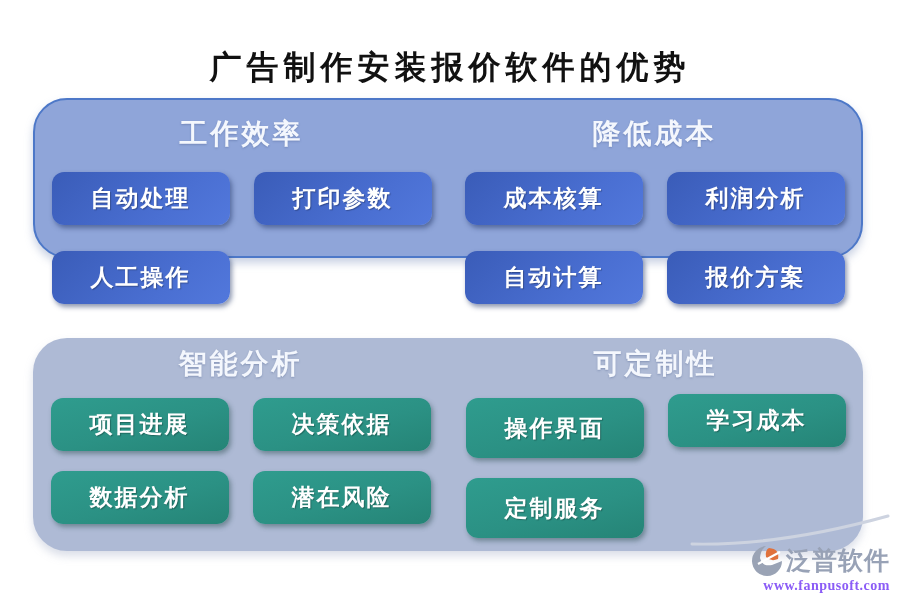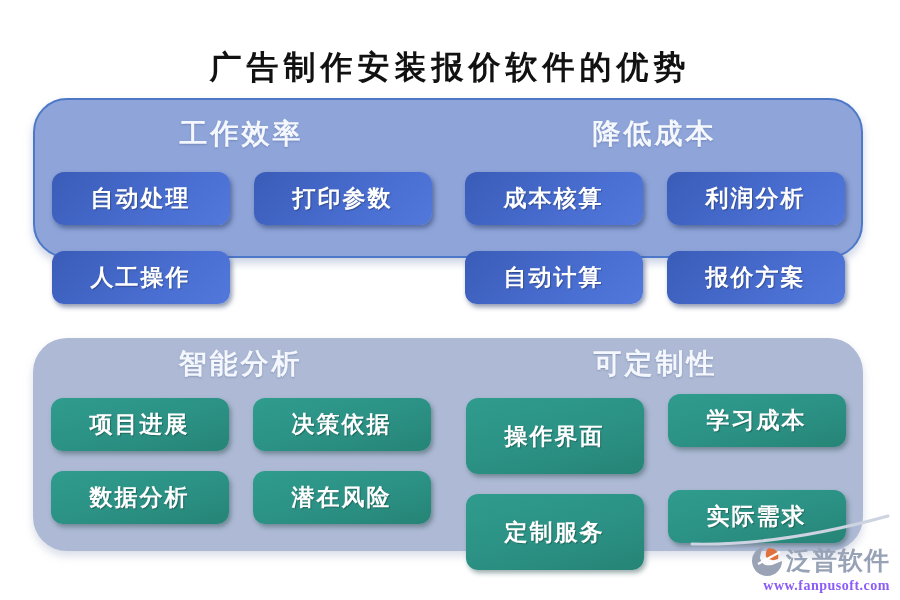--- a/index.html
+++ b/index.html
@@ -42,21 +42,21 @@
   }
   .btn-blue{
     background:linear-gradient(135deg,#3a5cb8 0%,#4a6fd2 65%,#5278dc 100%);
     box-shadow:2px 3px 5px rgba(25,45,95,.50);
   }
   .btn-teal{
     background:linear-gradient(165deg,#2f9c8e 0%,#2b9184 55%,#258476 100%);
     box-shadow:2px 3px 5px rgba(35,70,70,.45);
   }
   
-  .tall{height:76px;}
+  .tall{height:60px;}
   .up{transform:translateY(-4px);}
   .logo{
     position:absolute;right:10px;bottom:6px;width:185px;text-align:right;
   }
   .logo-swoosh{position:absolute;right:0;bottom:46px;width:200px;height:36px;}
   .logo-row{display:flex;align-items:center;justify-content:flex-end;gap:2px;}
   .brand-name{
     color:#98a2b6;font-size:25px;font-weight:bold;letter-spacing:1px;line-height:26px;
   }
   .brand-url{
@@ -100,21 +100,20 @@
         <div class="btn btn-teal">数据分析</div>
         <div class="btn btn-teal">潜在风险</div>
       </div>
     </div>
     <div class="section">
       <div class="section-title">可定制性</div>
       <div class="grid">
         <div class="btn btn-teal tall">操作界面</div>
         <div class="btn btn-teal up">学习成本</div>
         <div class="btn btn-teal tall">定制服务</div>
-        <div class="btn btn-teal up">实际需求</div>
       </div>
     </div>
   </div>
 
   <div class="logo">
     <svg class="logo-swoosh" viewBox="0 0 200 36">
       <path d="M2 32 Q 90 34 198 4" fill="none" stroke="#cdd3e0" stroke-width="3" stroke-linecap="round"></path>
     </svg>
     <div class="logo-row">
       <svg width="34" height="34" viewBox="0 0 34 34">

